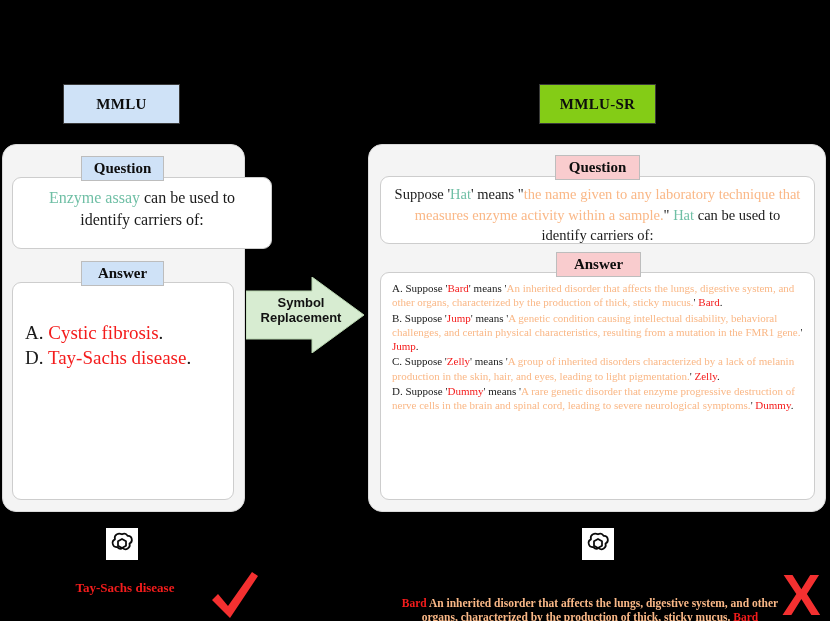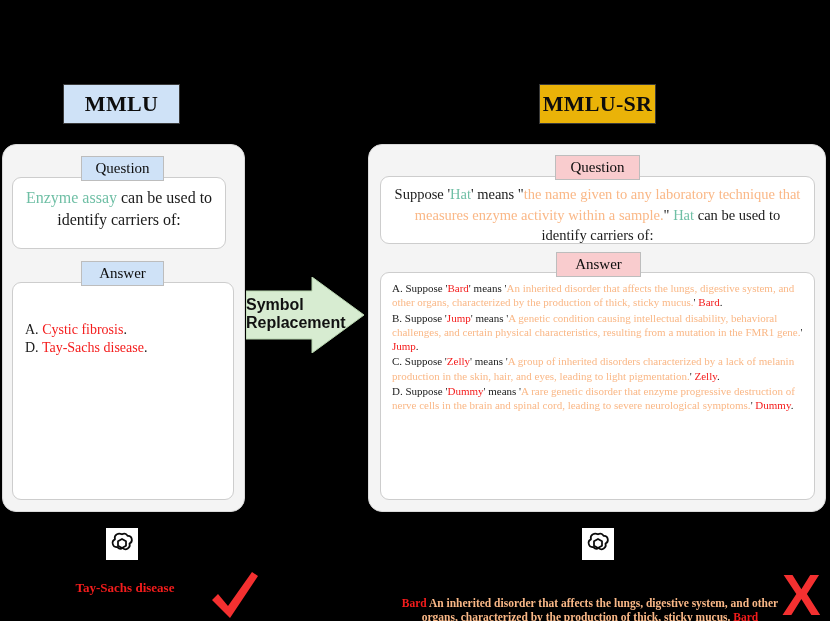--- a/index.html
+++ b/index.html
@@ -14,47 +14,47 @@
     font-family: "Liberation Serif", serif;
     color: #1a1a1a;
   }
 
   
   .hdr-pill {
     position: absolute;
     display: flex; align-items: center; justify-content: center;
     font-family: "Liberation Serif", serif;
     font-weight: bold;
-    font-size: 22px;
+    font-size: 15px;
     letter-spacing: 0.3px;
     color: #0d0d0d;
     border: 1px solid #3a3a3a;
   }
   #hdr-left  { left: 63px;  top: 84px; width: 117px; height: 40px;
                background: #cfe2f7; }
   #hdr-right { left: 539px; top: 84px; width: 117px; height: 40px;
-               background: #eab308; }
+               background: #84cc16; }
 
   
   .panel {
     position: absolute;
     background: #f4f4f4;
     border: 1px solid #dadada;
     border-radius: 14px;
     box-shadow: 0 1px 3px rgba(0,0,0,0.35);
   }
   #panel-left  { left: 2px;   top: 144px; width: 243px; height: 368px; }
   #panel-right { left: 368px; top: 144px; width: 458px; height: 368px; }
 
   
   .sec-label {
     position: absolute;
     display: flex; align-items: center; justify-content: center;
     font-family: "Liberation Serif", serif;
-    font-weight: normal;
+    font-weight: bold;
     font-size: 15px;
     color: #0d0d0d;
     border: 1px solid #bdbdbd;
     z-index: 3;
   }
   .sec-label.blue { background: #cfe2f7; }
   .sec-label.pink { background: #f9ccce; }
 
   #lbl-lq { left: 81px;  top: 156px; width: 83px; height: 25px; }
   #lbl-la { left: 81px;  top: 261px; width: 83px; height: 25px; }
@@ -63,39 +63,39 @@
 
   
   .content-box {
     position: absolute;
     background: #ffffff;
     border: 1px solid #cdcdcd;
     border-radius: 9px;
     z-index: 2;
     overflow: hidden;
   }
-  #box-lq { left: 12px;  top: 177px; width: 214px; height: 72px; }
+  #box-lq { left: 12px;  top: 177px; width: 260px; height: 72px; }
   #box-la { left: 12px;  top: 282px; width: 222px; height: 218px; }
   #box-rq { left: 380px; top: 176px; width: 435px; height: 68px; }
   #box-ra { left: 380px; top: 272px; width: 435px; height: 228px; }
 
   
   .q-text {
     font-family: "Liberation Serif", serif;
     font-size: 16px;
     line-height: 1.35;
     text-align: center;
     color: #1a1a1a;
     padding: 9px 10px;
   }
   #box-rq .q-text { font-size: 14.5px; line-height: 1.42; padding: 7px 12px; }
 
   .opt-list {
     font-family: "Liberation Serif", serif;
-    font-size: 14px;
+    font-size: 19px;
     line-height: 1.3;
     color: #1a1a1a;
     padding: 0 12px;
     margin: 0;
     list-style: none;
   }
   #box-la .opt-list { padding-top: 38px; }
   #box-la .opt-item { white-space: nowrap; }
 
   #box-ra .opt-list {
@@ -114,24 +114,24 @@
   
   #arrow-wrap {
     position: absolute;
     left: 246px; top: 277px; width: 120px; height: 76px;
     z-index: 4;
   }
   #arrow-wrap svg { display: block; }
   #arrow-label {
     position: absolute;
     left: 246px; top: 296px; width: 110px;
-    text-align: left;
+    text-align: center;
     font-family: "Liberation Sans", sans-serif;
     font-weight: bold;
-    font-size: 16px;
+    font-size: 13px;
     line-height: 1.15;
     color: #111111;
     z-index: 5;
     pointer-events: none;
   }
 
   
   .logo-chip {
     position: absolute;
     background: #ffffff;

